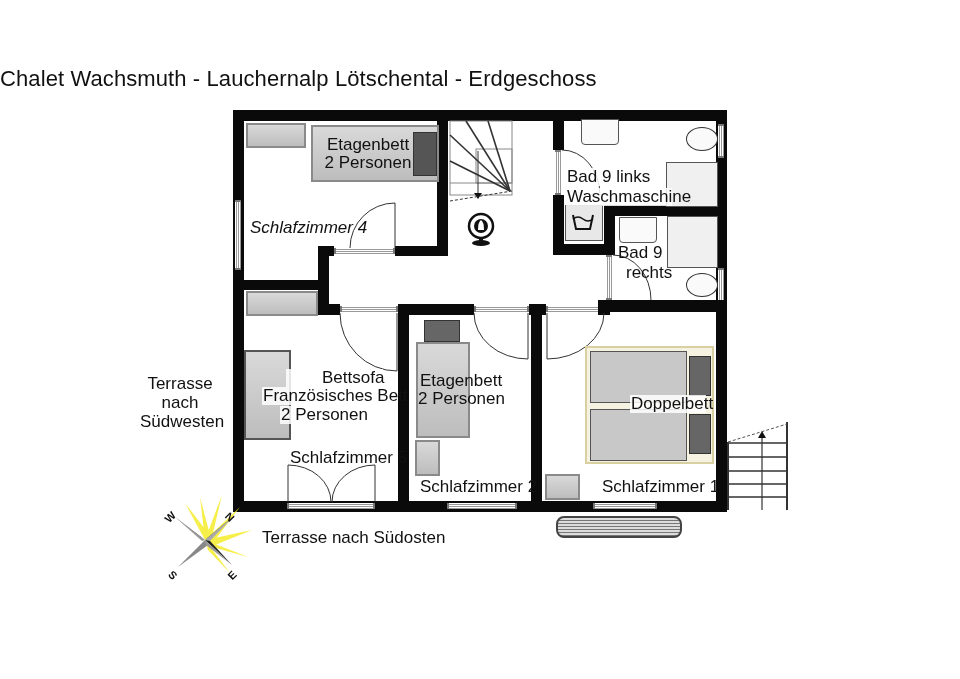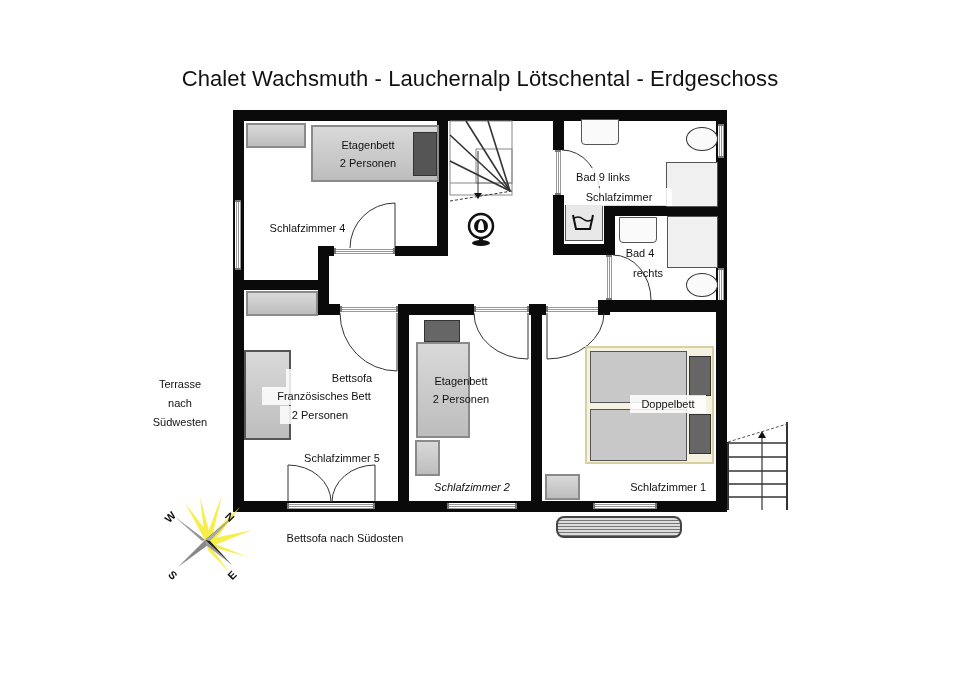--- a/index.html
+++ b/index.html
@@ -1,20 +1,20 @@
 <!DOCTYPE html>
 <html><head>
 <meta charset="utf-8">
 <style>
   html, body { margin:0; padding:0; background:#ffffff; }
   body { width:960px; height:679px; position:relative; overflow:hidden; font-family:"Liberation Sans", sans-serif; color:#111; }
   .abs { position:absolute; }
-  .title { left:0; width:960px; top:66px; text-align:center; font-size:22px; color:#111; letter-spacing:0.1px; }
+  .title { left:0; width:960px; top:66px; font-size:22px; color:#111; letter-spacing:0.1px; }
   .wall { position:absolute; background:#0a0a0a; }
-  .lbl { position:absolute; font-size:11px; color:#111; text-align:center; line-height:18px; white-space:nowrap; }
+  .lbl { position:absolute; font-size:17px; color:#111; text-align:center; line-height:18px; white-space:nowrap; }
   .lbl.bg { background:rgba(255,255,255,0.85); padding:0 1px; }
   .furn { position:absolute; background:linear-gradient(180deg,#d9d9d9,#bdbdbd); border:2px solid #8a8a8a; box-sizing:border-box; }
   .window-h { position:absolute; height:6px; background:repeating-linear-gradient(180deg,#fff 0 1px,#999 1px 2px); border-left:2px solid #777; border-right:2px solid #777; box-sizing:border-box; }
   .window-v { position:absolute; width:6px; background:repeating-linear-gradient(90deg,#fff 0 1px,#999 1px 2px); border-top:2px solid #777; border-bottom:2px solid #777; box-sizing:border-box; }
   svg { position:absolute; overflow:visible; }
 </style>
 </head>
 <body>
 
 <div class="abs title">Chalet Wachsmuth - Lauchernalp Lötschental - Erdgeschoss</div>
@@ -106,51 +106,51 @@
     <path d="M12 18 Q12 10 15 8 Q18 10 18 18 Z" fill="#fff"></path>
     <ellipse cx="15" cy="31" rx="9" ry="3" fill="#111"></ellipse>
     <rect x="13" y="25" width="4" height="5" fill="#111"></rect>
   </svg>
 
   <div class="furn" style="left:246px;top:123px;width:60px;height:25px;"></div>
   <div class="furn" style="left:311px;top:125px;width:128px;height:57px;"></div>
   <div class="abs" style="left:413px;top:132px;width:22px;height:42px;background:#555;border:1px solid #333;"></div>
   <div class="lbl" style="left:318px;top:136px;width:100px;">Etagenbett</div>
   <div class="lbl" style="left:318px;top:154px;width:100px;">2 Personen</div>
-  <div class="lbl" style="left:250px;top:219px;width:115px;">Schlafzimmer 4</div>
+  <div class="lbl" style="left:250px;top:219px;width:115px;font-style:italic;">Schlafzimmer 4</div>
 
   <div class="abs" style="left:581px;top:119px;width:36px;height:24px;border:1.5px solid #555;border-radius:0 0 4px 4px;background:#fafafa;"></div>
   <div class="abs" style="left:686px;top:127px;width:30px;height:22px;border:1.5px solid #333;border-radius:50%;background:#fafafa;"></div>
   <div class="abs" style="left:666px;top:162px;width:50px;height:43px;border:1.5px solid #555;background:#f0f0f0;"></div>
   <div class="abs" style="left:565px;top:205px;width:36px;height:34px;border:1.5px solid #555;background:#e8e8e8;"></div>
   <svg style="left:572px;top:213px;" width="22" height="18">
     <path d="M1 2 L4 16 L18 16 L21 2" fill="none" stroke="#111" stroke-width="2"></path>
     <path d="M1 6 Q6 2 11 6 Q16 10 21 6" fill="none" stroke="#111" stroke-width="1.5"></path>
   </svg>
   <div class="abs" style="left:619px;top:217px;width:36px;height:24px;border:1.5px solid #555;border-radius:0 0 4px 4px;background:#fafafa;"></div>
   <div class="abs" style="left:667px;top:216px;width:49px;height:50px;border:1.5px solid #555;background:#f0f0f0;"></div>
   <div class="abs" style="left:686px;top:273px;width:30px;height:22px;border:1.5px solid #333;border-radius:50%;background:#fafafa;"></div>
   <div class="lbl bg" style="left:566px;top:168px;width:72px;">Bad 9 links</div>
-  <div class="lbl bg" style="left:566px;top:188px;width:104px;">Schlafzimmer</div>
-  <div class="lbl" style="left:618px;top:244px;width:44px;">Bad 4</div>
+  <div class="lbl bg" style="left:566px;top:188px;width:104px;">Waschmaschine</div>
+  <div class="lbl" style="left:618px;top:244px;width:44px;">Bad 9</div>
   <div class="lbl" style="left:618px;top:264px;width:44px;margin-left:8px;">rechts</div>
 
   <div class="furn" style="left:246px;top:291px;width:72px;height:25px;"></div>
   <div class="furn" style="left:244px;top:350px;width:47px;height:90px;border-color:#555;"></div>
   <div class="lbl bg" style="left:286px;top:369px;width:60px;padding-left:36px;">Bettsofa</div>
   <div class="lbl bg" style="left:262px;top:387px;width:122px;">Französisches Bett</div>
   <div class="lbl bg" style="left:280px;top:406px;width:78px;">2 Personen</div>
   <div class="lbl" style="left:290px;top:449px;width:104px;">Schlafzimmer 5</div>
 
   <div class="abs" style="left:424px;top:320px;width:34px;height:20px;background:#666;border:1px solid #333;"></div>
   <div class="furn" style="left:416px;top:342px;width:54px;height:96px;"></div>
   <div class="furn" style="left:415px;top:440px;width:25px;height:36px;"></div>
   <div class="lbl" style="left:418px;top:372px;width:86px;">Etagenbett</div>
   <div class="lbl" style="left:418px;top:390px;width:86px;">2 Personen</div>
-  <div class="lbl" style="left:420px;top:478px;width:104px;font-style:italic;">Schlafzimmer 2</div>
+  <div class="lbl" style="left:420px;top:478px;width:104px;">Schlafzimmer 2</div>
 
   <div class="abs" style="left:585px;top:346px;width:129px;height:118px;border:2px solid #d8d0a0;background:#f5f2e2;box-sizing:border-box;">
     <div class="abs" style="left:3px;top:3px;width:95px;height:50px;background:#c8c8c8;border:1.5px solid #555;"></div>
     <div class="abs" style="left:3px;top:61px;width:95px;height:50px;background:#c8c8c8;border:1.5px solid #555;"></div>
     <div class="abs" style="left:102px;top:8px;width:20px;height:38px;background:#666;border:1px solid #333;"></div>
     <div class="abs" style="left:102px;top:66px;width:20px;height:38px;background:#666;border:1px solid #333;"></div>
   </div>
   <div class="lbl bg" style="left:630px;top:395px;width:74px;">Doppelbett</div>
   <div class="furn" style="left:545px;top:474px;width:35px;height:26px;"></div>
   <div class="lbl" style="left:602px;top:478px;width:104px;text-align:right;">Schlafzimmer 1</div>
@@ -168,21 +168,21 @@
       <line x1="1" y1="77" x2="60" y2="77"></line>
     </g>
     <line x1="35" y1="14" x2="35" y2="90" stroke="#333" stroke-width="1.2"></line>
     <polygon points="31,18 39,18 35,11" fill="#111"></polygon>
     <line x1="1" y1="22" x2="60" y2="4" stroke="#555" stroke-dasharray="3,2"></line>
   </svg>
 
   <div class="lbl" style="left:140px;top:375px;width:80px;">Terrasse</div>
   <div class="lbl" style="left:140px;top:394px;width:80px;">nach</div>
   <div class="lbl" style="left:140px;top:413px;width:80px;">Südwesten</div>
-  <div class="lbl" style="left:262px;top:529px;width:166px;">Bettsofa nach Südosten</div>
+  <div class="lbl" style="left:262px;top:529px;width:166px;">Terrasse nach Südosten</div>
 
   <svg style="left:160px;top:495px;" width="95" height="90">
     <g fill="#f5ec2a" opacity="0.85">
       <polygon points="45,45 40,2 50,40"></polygon>
       <polygon points="45,45 62,0 52,42"></polygon>
       <polygon points="45,45 80,12 55,45"></polygon>
       <polygon points="45,45 92,35 55,50"></polygon>
       <polygon points="45,45 88,62 52,52"></polygon>
       <polygon points="45,45 70,78 48,55"></polygon>
       <polygon points="45,45 25,8 48,38"></polygon>

